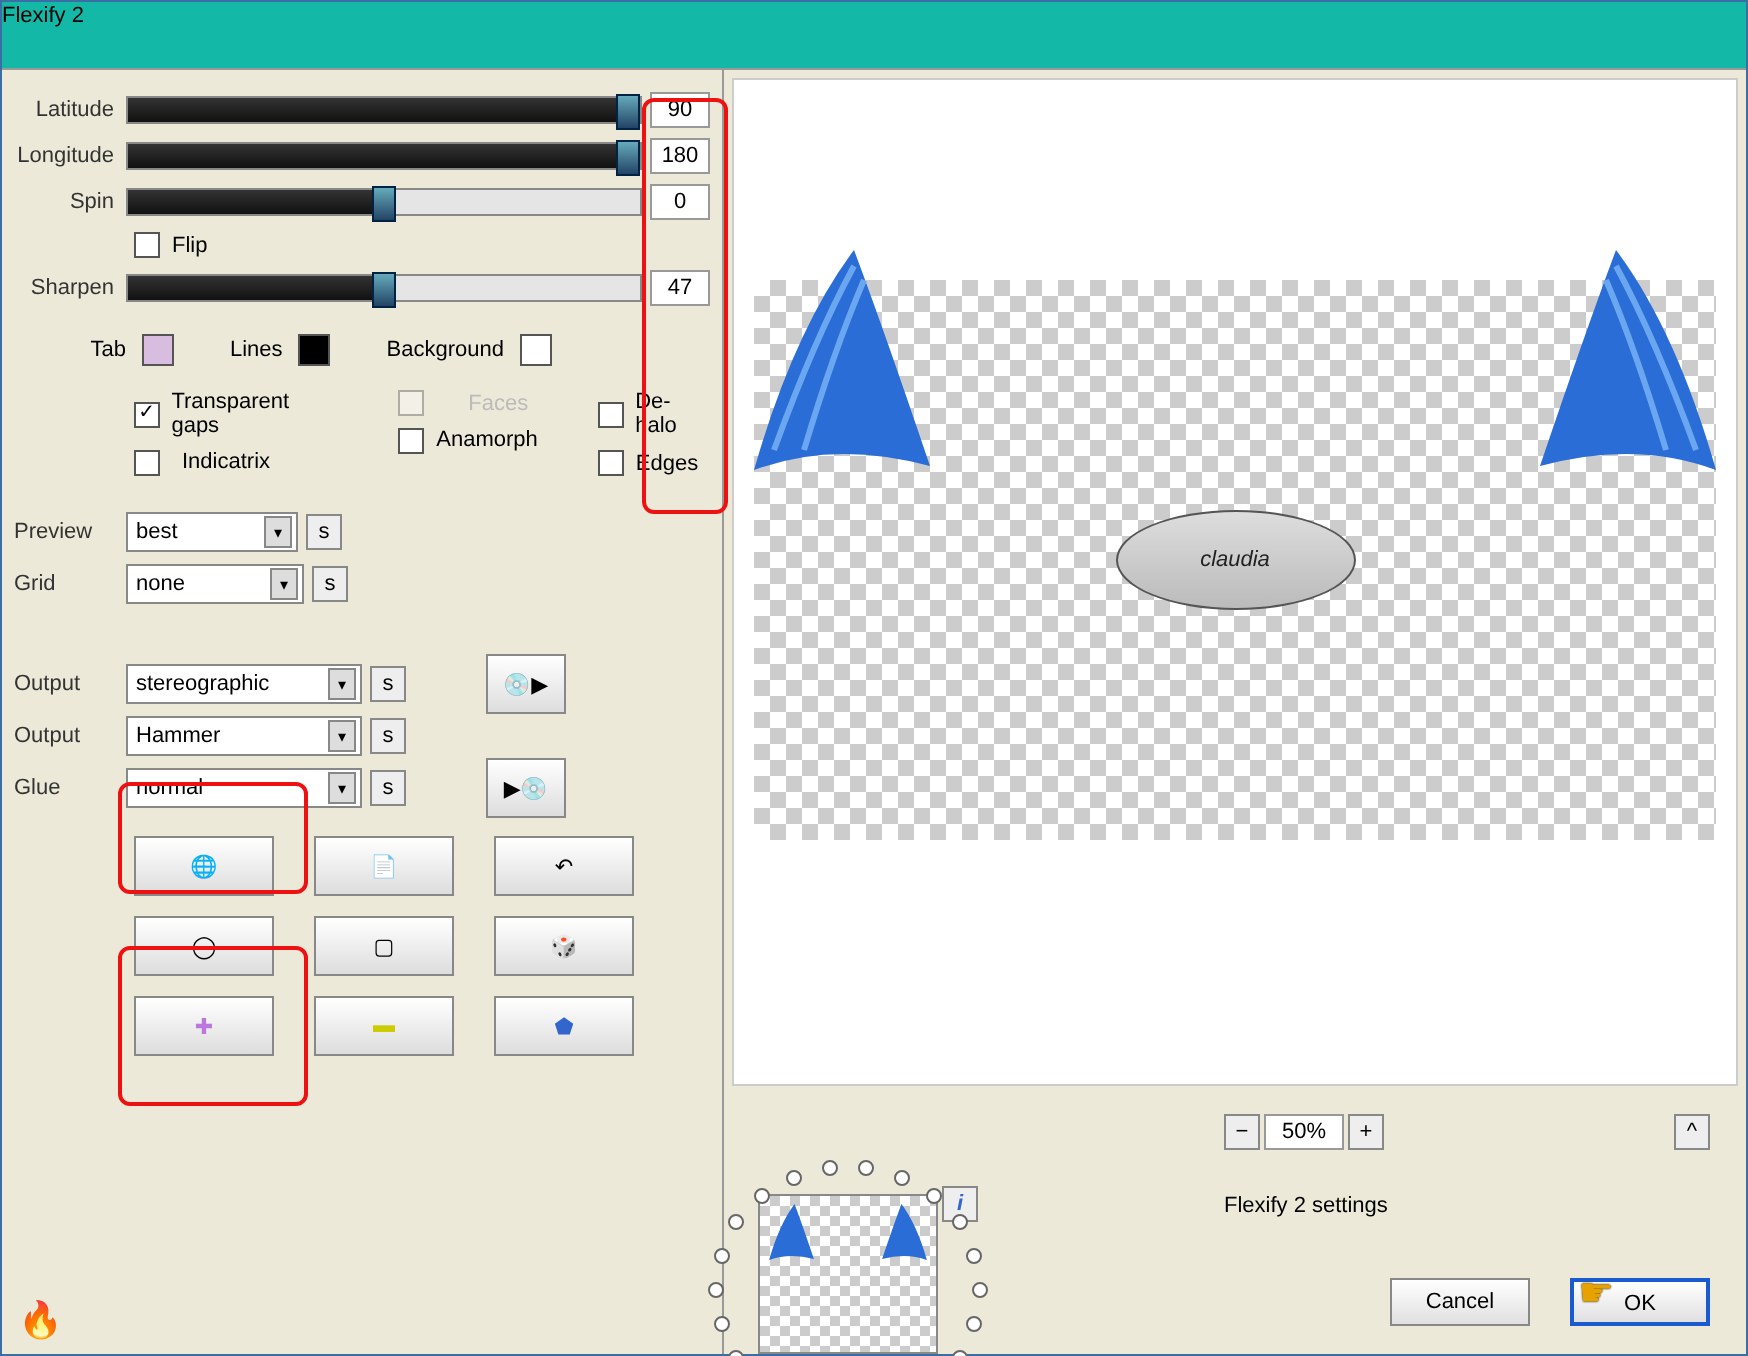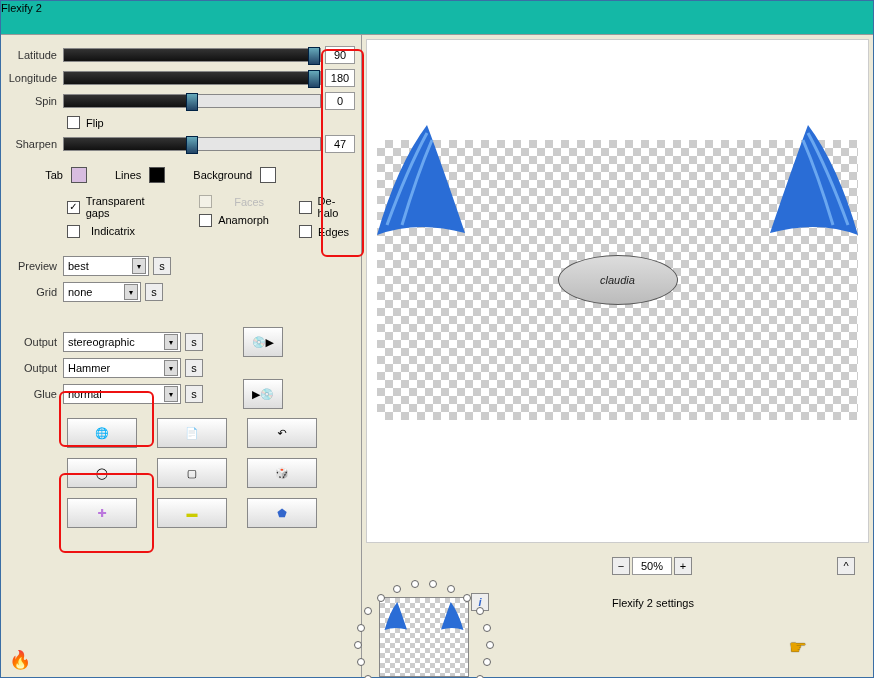--- a/index.html
+++ b/index.html
@@ -28,21 +28,21 @@
   #hl-prev { position:absolute; left:58px; top:356px; width:95px; height:56px; border:2px solid #e11; border-radius:6px; pointer-events:none; }
   #hl-io { position:absolute; left:58px; top:438px; width:95px; height:80px; border:2px solid #e11; border-radius:6px; pointer-events:none; }
   .check-row { display:flex; align-items:center; gap:6px; margin:4px 0 4px 60px; }
   .checkbox { width:13px; height:13px; border:1px solid #555; background:#fff; display:inline-flex;align-items:center;justify-content:center; }
   .checkbox.checked::after{content:"✓";font-size:10px;color:#000;line-height:10px;}
   .color-row { display:flex; align-items:center; gap:8px; margin:12px 0 12px 6px; }
   .swatch { width:16px; height:16px; border:1px solid #555; }
   .opt-grid { display:flex; gap:30px; margin-left:60px; }
   .opt-col { display:flex; flex-direction:column; gap:6px; }
   .combo-row { display:flex; align-items:center; height:24px; margin:2px 0; }
-  .combo-row .lbl { width:56px; text-align:right; padding-right:6px; color:#333; }
+  .combo-row .lbl { width:56px; text-align:left; padding-right:6px; color:#333; }
   .combo { width:118px; height:20px; border:1px solid #888; background:#fff; display:flex; align-items:center; justify-content:space-between; padding:0 2px 0 4px; }
   .combo .arrow { width:14px; height:16px; background:#ddd; border:1px solid #888; display:flex;align-items:center;justify-content:center;font-size:8px; }
   .sbtn { width:18px; height:18px; border:1px solid #888; background:#eee; margin-left:4px; text-align:center; line-height:16px; }
   .icon-grid { display:grid; grid-template-columns: repeat(3,70px); gap:10px 20px; margin:12px 0 0 60px; }
   .tool-btn { width:70px; height:30px; border:1px solid #888; background:linear-gradient(#fff,#ddd); display:flex;align-items:center;justify-content:center; }
   .zoom-group { display:flex; gap:2px; align-items:center; }
   .btn-small { width:18px;height:18px;border:1px solid #888;background:#eee;text-align:center;line-height:16px; }
   .zoom-val { width:40px;height:18px;border:1px solid #999;background:#fff;text-align:center;line-height:16px; }
   .btn { min-width:70px; height:24px; border:1px solid #888; background:linear-gradient(#fff,#e0e0e0); text-align:center; line-height:22px; }
   .btn.ok { border:2px solid #1a5bd0; }
@@ -158,21 +158,21 @@
       <div class="combo-row">
         <span class="lbl">Preview</span>
         <div class="combo" style="width:86px">
           <span>best</span>
           <span class="arrow">▾</span>
         </div>
         <div class="sbtn">s</div>
       </div>
       <div class="combo-row">
         <span class="lbl">Grid</span>
-        <div class="combo" style="width:78px">
+        <div class="combo" style="width:89px">
           <span>none</span>
           <span class="arrow">▾</span>
         </div>
         <div class="sbtn">s</div>
       </div>
 
       <div style="height:22px"></div>
 
       <div class="combo-row">
         <span class="lbl">Output</span>
@@ -257,20 +257,24 @@
         </div>
       </div>
       <div style="height:130px;position:relative">
         <div style="position:absolute;left:250px;top:10px" class="zoom-group">
           <div class="btn-small">−</div>
           <div class="zoom-val">50%</div>
           <div class="btn-small">+</div>
         </div>
         <div class="btn-small" style="position:absolute;right:18px;top:10px">^</div>
         <div style="position:absolute;left:250px;top:50px">Flexify 2 settings</div>
+        <div class="footer-buttons" style="position:absolute;right:18px;bottom:14px">
+          <div class="btn">Cancel</div>
+          <div class="btn ok">OK</div>
+        </div>
         <span class="pointer-hand">☛</span>
       </div>
     </div>
 
     <div class="info-btn">i</div>
     <div class="mini-thumb">
       <svg class="mh l" viewBox="0 0 90 110">
           <path d="M0,110 Q20,40 50,0 Q65,40 88,108 Q40,95 0,110 Z" fill="#2a6dd6"></path>
         </svg>
       <svg class="mh r" viewBox="0 0 90 110">

